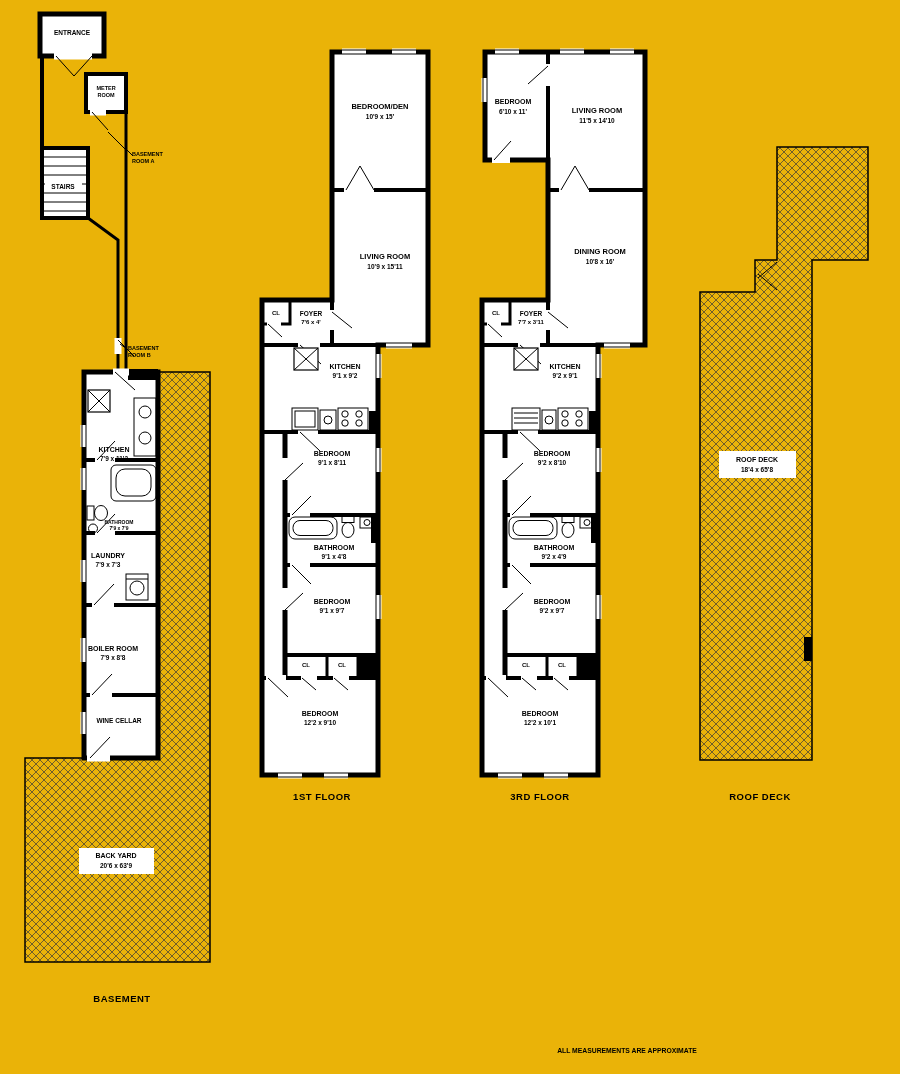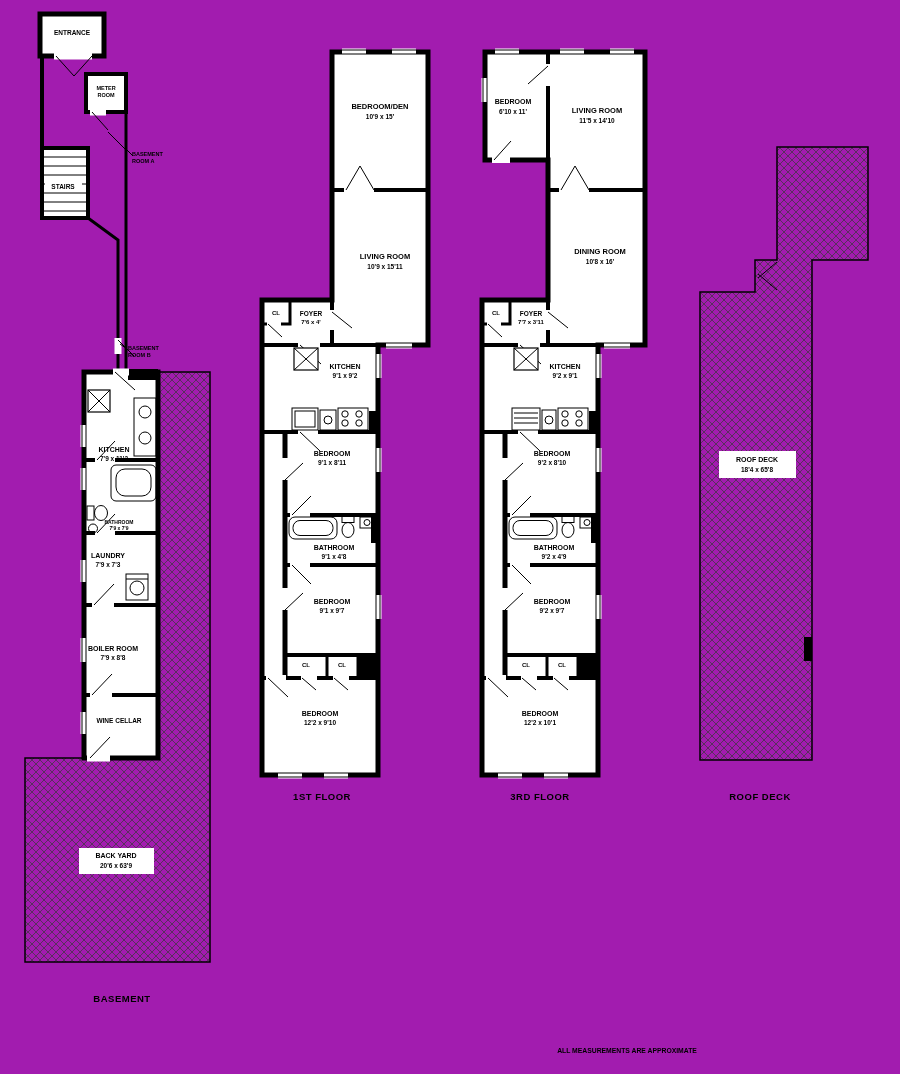--- a/index.html
+++ b/index.html
@@ -1,16 +1,16 @@
 <!DOCTYPE html>
 <html><head>
 <meta charset="utf-8">
 <style>
   html,body{margin:0;padding:0;background:#fff;}
-  .canvas{position:relative;width:900px;height:1074px;background:#a21caf;overflow:hidden;
+  .canvas{position:relative;width:900px;height:1074px;background:#eab308;overflow:hidden;
           font-family:"Liberation Sans","DejaVu Sans",sans-serif;}
   svg{display:block;}
   svg text{font-family:"Liberation Sans","DejaVu Sans",sans-serif;font-weight:700;fill:#000;}
   .t75{font-size:7.5px}.t70{font-size:7px}.t65{font-size:6.5px}.t60{font-size:6px}
   .t55{font-size:5.5px}.t50{font-size:5px}.cap{font-size:9.5px;letter-spacing:.5px}
   .disc{font-size:6.8px}
   .wall5{stroke:#000;stroke-width:5;fill:none}
   .wall4{stroke:#000;stroke-width:4;fill:none}
   .wall3{stroke:#000;stroke-width:3;fill:none}
   .thin{stroke:#000;stroke-width:1;fill:none}

